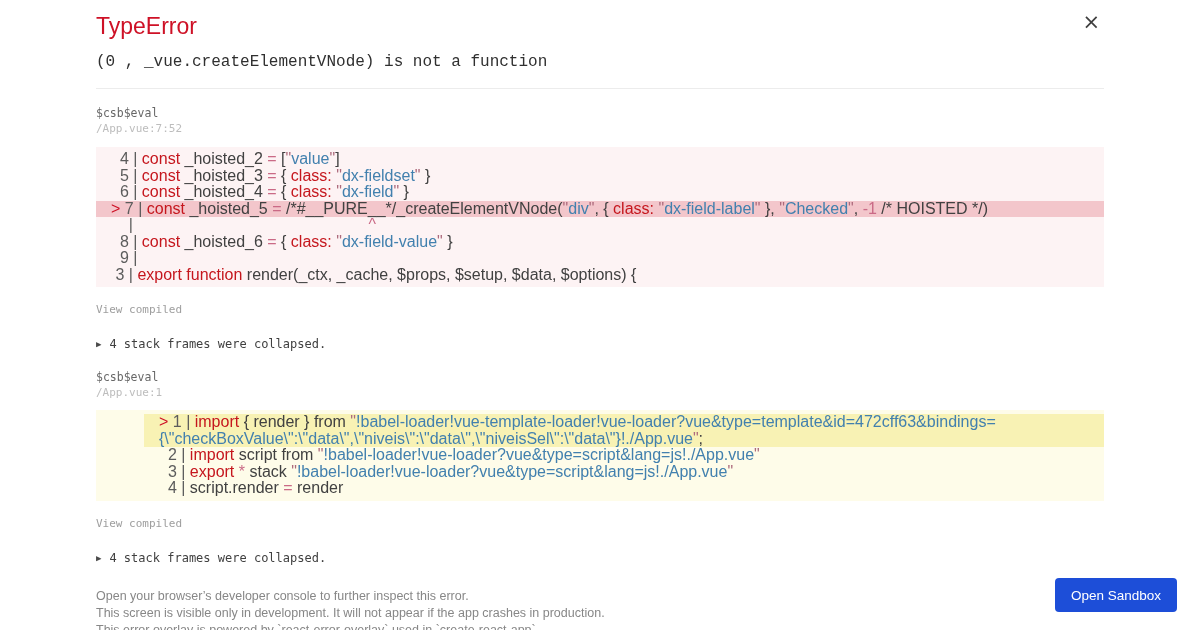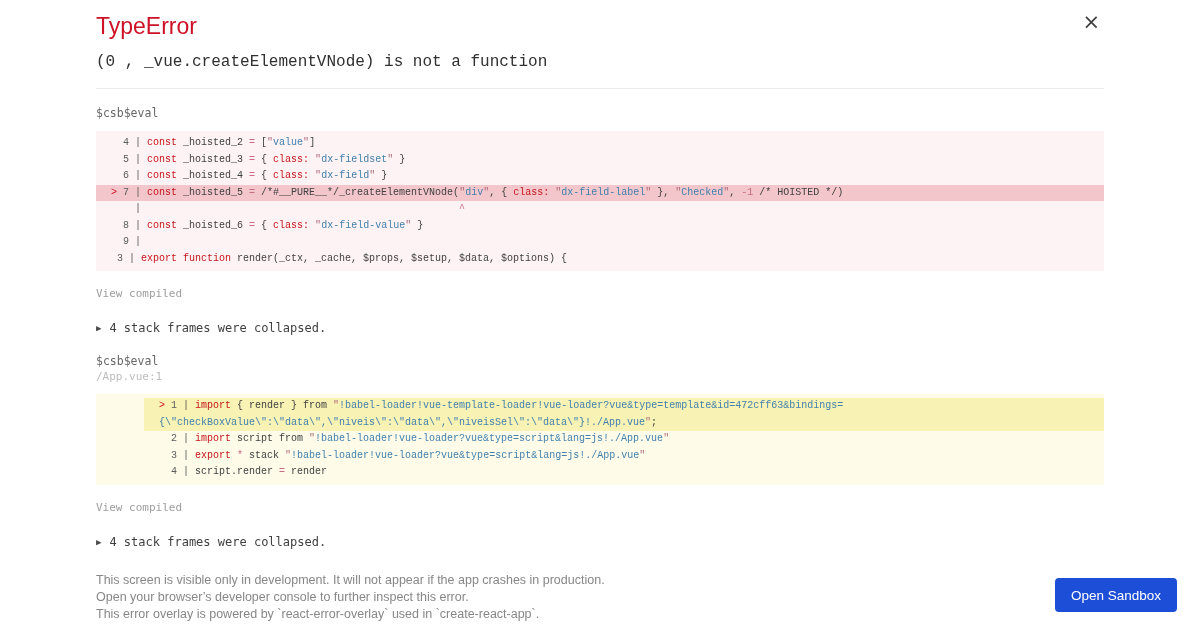--- a/index.html
+++ b/index.html
@@ -6,21 +6,21 @@
   body{
     width:1200px;height:630px;background:#ffffff;overflow:hidden;position:relative;
     font-family:"Liberation Sans",sans-serif;
   }
   .content{padding:0 96px;}
   .title{color:#ce1126;font-size:23px;line-height:26px;font-weight:400;margin-top:13px;}
   .message{font-family:Liberation Mono, monospace;font-size:16px;line-height:20px;color:#303030;margin-top:13px;}
   .divider{border-top:1px solid #ececec;margin-top:16px;height:0;}
   .fn{font-family:"DejaVu Sans Mono",monospace;font-size:11.5px;line-height:12px;color:#676767;margin-top:18px;}
   .loc{font-family:"DejaVu Sans Mono",monospace;font-size:11px;line-height:12px;color:#bdbdbd;margin-top:4px;}
-  .code{margin-top:12px;padding:4px 0;font-family:Liberation Mono, monospace;font-size:10px;line-height:16.5px;}
+  .code{margin-top:12px;padding:4px 0;font-family:Liberation Sans, sans-serif;font-size:16px;line-height:16.5px;}
   .code.mt11{margin-top:11px;padding-left:48px;}
   .code.err{background:#fdf3f4;}
   .code.warn{background:#fefce9;}
   .crow{white-space:pre;padding-left:15px;min-height:16.5px;}
   .code.err .crow.hl{background:#f3c6cb;}
   .code.warn .crow.hl{background:#f8f2b4;}
   .c-p{color:#414141;}
   .c-g{color:#5c5c5c;}
   .c-k{color:#c5161d;}
   .c-o{color:#ca6a86;}
@@ -47,20 +47,21 @@
 </head>
 <body>
 
 <div class="content">
 
   <div class="title">TypeError</div>
   <div class="message">(0 , _vue.createElementVNode) is not a function</div>
   <div class="divider"></div>
 
   <div class="fn">$csb$eval</div>
+  <div class="loc">/App.vue:7:52</div>
   <div class="code err">
       <div class="crow"><span class="c-g">  4 | </span><span class="c-k">const</span><span class="c-p"> _hoisted_2 </span><span class="c-o">=</span><span class="c-p"> [</span><span class="c-q">"</span><span class="c-s">value</span><span class="c-q">"</span><span class="c-p">]</span></div>
       <div class="crow"><span class="c-g">  5 | </span><span class="c-k">const</span><span class="c-p"> _hoisted_3 </span><span class="c-o">=</span><span class="c-p"> { </span><span class="c-k">class:</span><span class="c-p"> </span><span class="c-q">"</span><span class="c-s">dx-fieldset</span><span class="c-q">"</span><span class="c-p"> }</span></div>
       <div class="crow"><span class="c-g">  6 | </span><span class="c-k">const</span><span class="c-p"> _hoisted_4 </span><span class="c-o">=</span><span class="c-p"> { </span><span class="c-k">class:</span><span class="c-p"> </span><span class="c-q">"</span><span class="c-s">dx-field</span><span class="c-q">"</span><span class="c-p"> }</span></div>
       <div class="crow hl"><span class="c-m">&gt;</span><span class="c-g"> 7 | </span><span class="c-k">const</span><span class="c-p"> _hoisted_5 </span><span class="c-o">=</span><span class="c-p"> /*#__PURE__*/_createElementVNode(</span><span class="c-q">"</span><span class="c-s">div</span><span class="c-q">"</span><span class="c-p">, { </span><span class="c-k">class:</span><span class="c-p"> </span><span class="c-q">"</span><span class="c-s">dx-field-label</span><span class="c-q">"</span><span class="c-p"> }, </span><span class="c-q">"</span><span class="c-s">Checked</span><span class="c-q">"</span><span class="c-p">, </span><span class="c-o">-1</span><span class="c-p"> /* HOISTED */)</span></div>
       <div class="crow"><span class="c-g">    | </span><span class="c-p">                                                    </span><span class="c-o">^</span></div>
       <div class="crow"><span class="c-g">  8 | </span><span class="c-k">const</span><span class="c-p"> _hoisted_6 </span><span class="c-o">=</span><span class="c-p"> { </span><span class="c-k">class:</span><span class="c-p"> </span><span class="c-q">"</span><span class="c-s">dx-field-value</span><span class="c-q">"</span><span class="c-p"> }</span></div>
       <div class="crow"><span class="c-g">  9 | </span></div>
       <div class="crow"><span class="c-g"> 3 | </span><span class="c-k">export</span><span class="c-p"> </span><span class="c-k">function</span><span class="c-p"> render(_ctx, _cache, $props, $setup, $data, $options) {</span></div>
     </div>
@@ -77,22 +78,22 @@
       <div class="crow"><span class="c-g">  2 | </span><span class="c-k">import</span><span class="c-p"> script from </span><span class="c-q">"</span><span class="c-s">!babel-loader!vue-loader?vue&amp;type=script&amp;lang=js!./App.vue</span><span class="c-q">"</span></div>
       <div class="crow"><span class="c-g">  3 | </span><span class="c-k">export</span><span class="c-p"> </span><span class="c-o">*</span><span class="c-p"> stack </span><span class="c-q">"</span><span class="c-s">!babel-loader!vue-loader?vue&amp;type=script&amp;lang=js!./App.vue</span><span class="c-q">"</span></div>
       <div class="crow"><span class="c-g">  4 | </span><span class="c-p">script.render </span><span class="c-o">=</span><span class="c-p"> render</span></div>
     </div>
   <div class="vcwrap"><span class="vc">View compiled</span></div>
   <div class="collapsed">
     <span class="tri">▶</span><span>4 stack frames were collapsed.</span>
   </div>
 
   <div class="footer">
+    <div>Open your browser’s developer console to further inspect this error.</div>
     <div>This screen is visible only in development. It will not appear if the app crashes in production.</div>
-    <div>Open your browser’s developer console to further inspect this error.</div>
     <div>This error overlay is powered by `react-error-overlay` used in `create-react-app`.</div>
   </div>
 
 </div>
 
 <button class="close-btn">
   <span>×</span>
 </button>
 
 <button class="open-sandbox">Open Sandbox</button>

